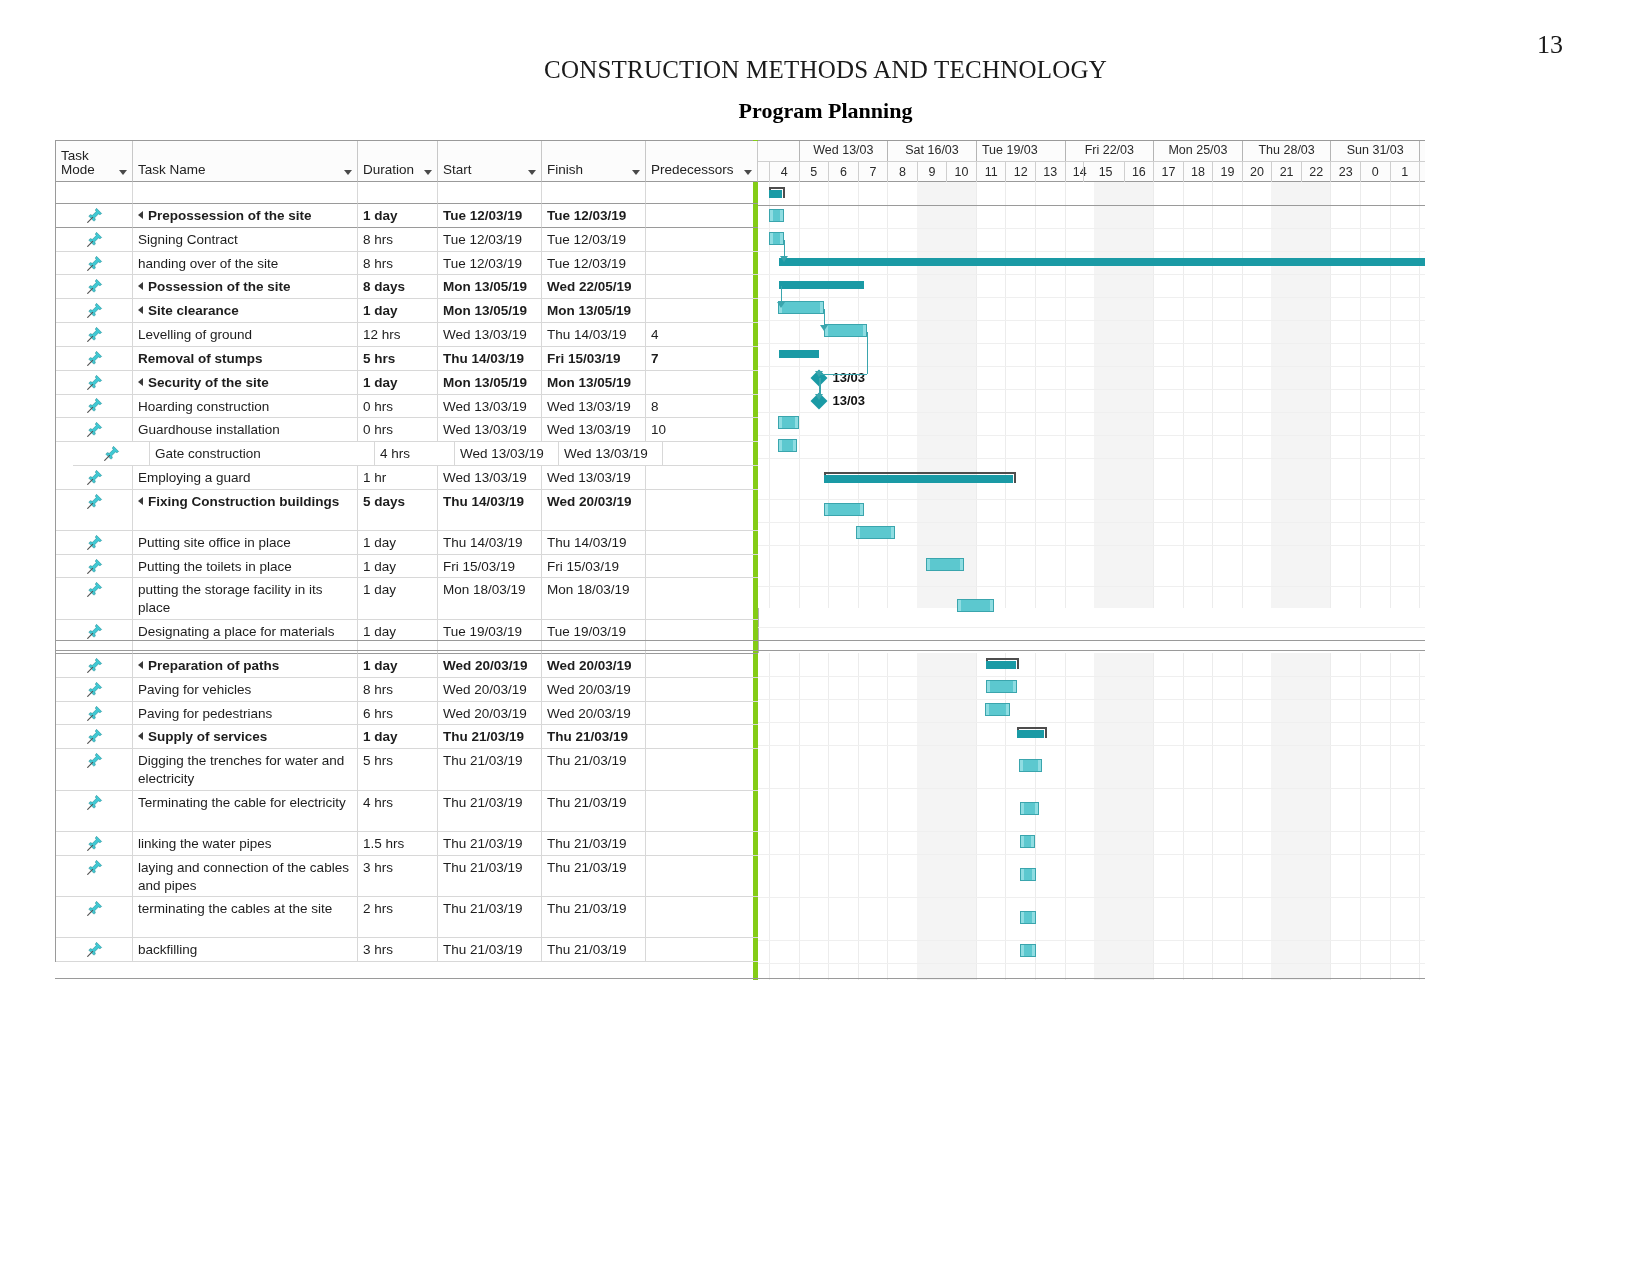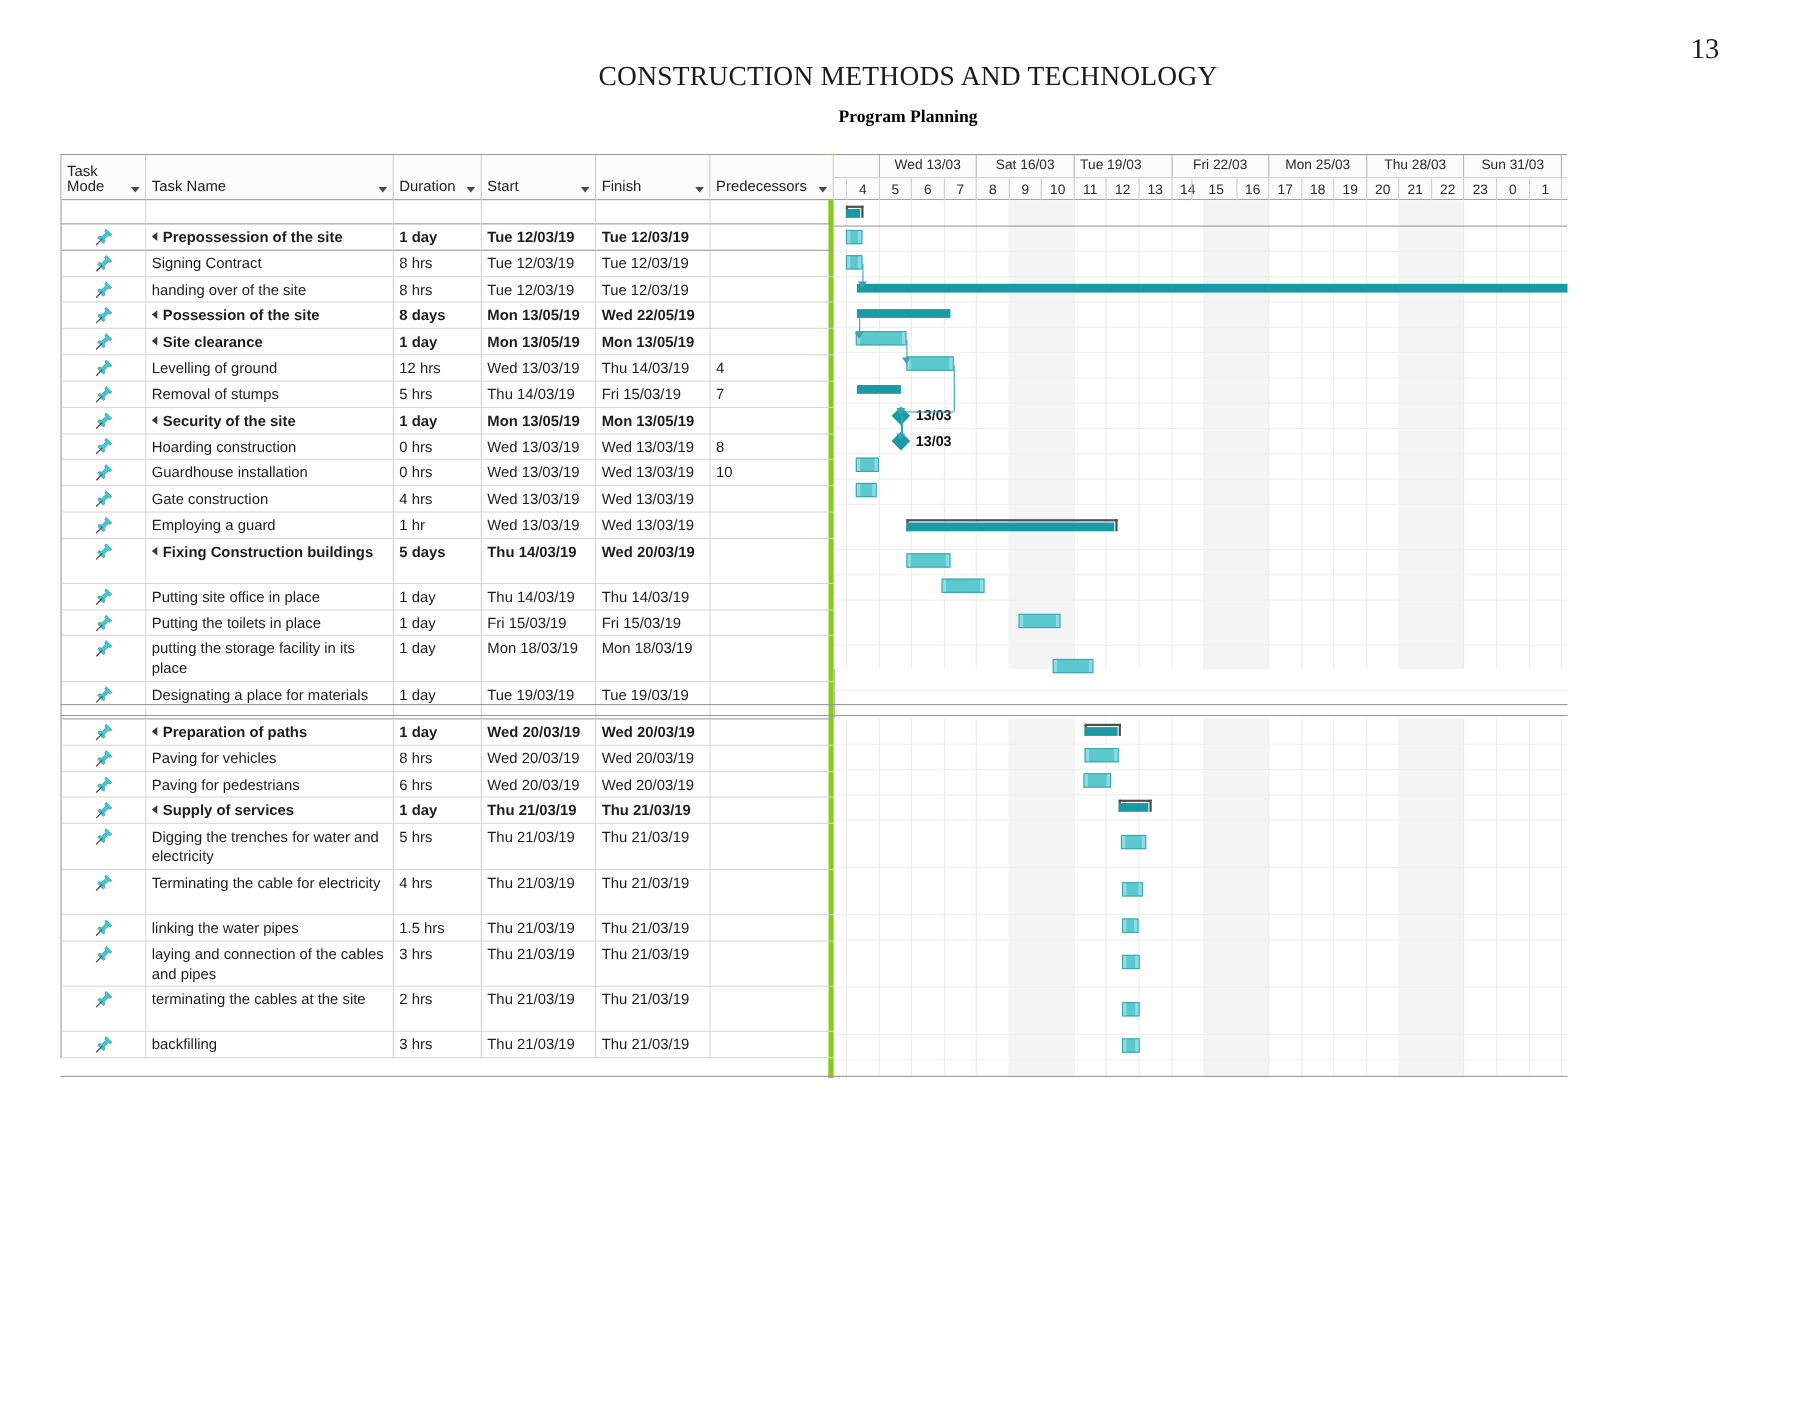--- a/index.html
+++ b/index.html
@@ -21,21 +21,21 @@
   .doc-header{
     position:absolute; left:0; right:0; top:56px;
     text-align:center;
     font-family:"Liberation Serif", serif;
     font-size:25px; letter-spacing:.2px; color:#1a1a1a;
   }
   .doc-subtitle{
     position:absolute; left:0; right:0; top:98px;
     text-align:center;
     font-family:"Liberation Serif", serif;
-    font-size:16px; font-weight:bold; color:#000;
+    font-size:22px; font-weight:bold; color:#000;
   }
 
   
   .gantt{
     position:absolute; left:55px; top:140px;
     width:1370px;
   }
   .gantt-2{
     position:absolute; left:55px; top:653px;
     width:1370px;
@@ -336,21 +336,21 @@
             <div class="c-mode"><svg class="pin" viewBox="0 0 20 20">
                 <path d="M12.4 1.6 L18.4 7.6 L16.4 9.0 L14.6 8.2 L10.2 12.6 L11.0 15.4 L9.2 16.6 L3.4 10.8 L4.8 9.0 L7.6 9.8 L12.0 5.4 L11.0 3.6 Z" fill="#3fc9d4" stroke="#2f8f98" stroke-width="0.7"></path>
                 <path d="M7.8 12.2 L2.0 18.0" stroke="#555" stroke-width="1.4" stroke-linecap="round"></path>
               </svg></div>
             <div class="c-name ind2"><span>Levelling of ground</span></div>
             <div class="c-dur">12 hrs</div>
             <div class="c-start">Wed 13/03/19</div>
             <div class="c-finish">Thu 14/03/19</div>
             <div class="c-pred">4</div>
           </div>
-          <div class="grow" style="min-height: 23px;">
+          <div class="grow" style="min-height: 23px; font-weight: bold;">
             <div class="c-mode"><svg class="pin" viewBox="0 0 20 20">
                 <path d="M12.4 1.6 L18.4 7.6 L16.4 9.0 L14.6 8.2 L10.2 12.6 L11.0 15.4 L9.2 16.6 L3.4 10.8 L4.8 9.0 L7.6 9.8 L12.0 5.4 L11.0 3.6 Z" fill="#3fc9d4" stroke="#2f8f98" stroke-width="0.7"></path>
                 <path d="M7.8 12.2 L2.0 18.0" stroke="#555" stroke-width="1.4" stroke-linecap="round"></path>
               </svg></div>
             <div class="c-name ind2"><span>Removal of stumps</span></div>
             <div class="c-dur">5 hrs</div>
             <div class="c-start">Thu 14/03/19</div>
             <div class="c-finish">Fri 15/03/19</div>
             <div class="c-pred">7</div>
           </div>
@@ -380,21 +380,21 @@
             <div class="c-mode"><svg class="pin" viewBox="0 0 20 20">
                 <path d="M12.4 1.6 L18.4 7.6 L16.4 9.0 L14.6 8.2 L10.2 12.6 L11.0 15.4 L9.2 16.6 L3.4 10.8 L4.8 9.0 L7.6 9.8 L12.0 5.4 L11.0 3.6 Z" fill="#3fc9d4" stroke="#2f8f98" stroke-width="0.7"></path>
                 <path d="M7.8 12.2 L2.0 18.0" stroke="#555" stroke-width="1.4" stroke-linecap="round"></path>
               </svg></div>
             <div class="c-name ind2"><span>Guardhouse installation</span></div>
             <div class="c-dur">0 hrs</div>
             <div class="c-start">Wed 13/03/19</div>
             <div class="c-finish">Wed 13/03/19</div>
             <div class="c-pred">10</div>
           </div>
-          <div class="grow" style="min-height: 23px;">
+          <div class="grow" style="min-height: 23px; padding-left: 17px;">
             <div class="c-mode"><svg class="pin" viewBox="0 0 20 20">
                 <path d="M12.4 1.6 L18.4 7.6 L16.4 9.0 L14.6 8.2 L10.2 12.6 L11.0 15.4 L9.2 16.6 L3.4 10.8 L4.8 9.0 L7.6 9.8 L12.0 5.4 L11.0 3.6 Z" fill="#3fc9d4" stroke="#2f8f98" stroke-width="0.7"></path>
                 <path d="M7.8 12.2 L2.0 18.0" stroke="#555" stroke-width="1.4" stroke-linecap="round"></path>
               </svg></div>
             <div class="c-name ind2"><span>Gate construction</span></div>
             <div class="c-dur">4 hrs</div>
             <div class="c-start">Wed 13/03/19</div>
             <div class="c-finish">Wed 13/03/19</div>
             <div class="c-pred"></div>
           </div>

